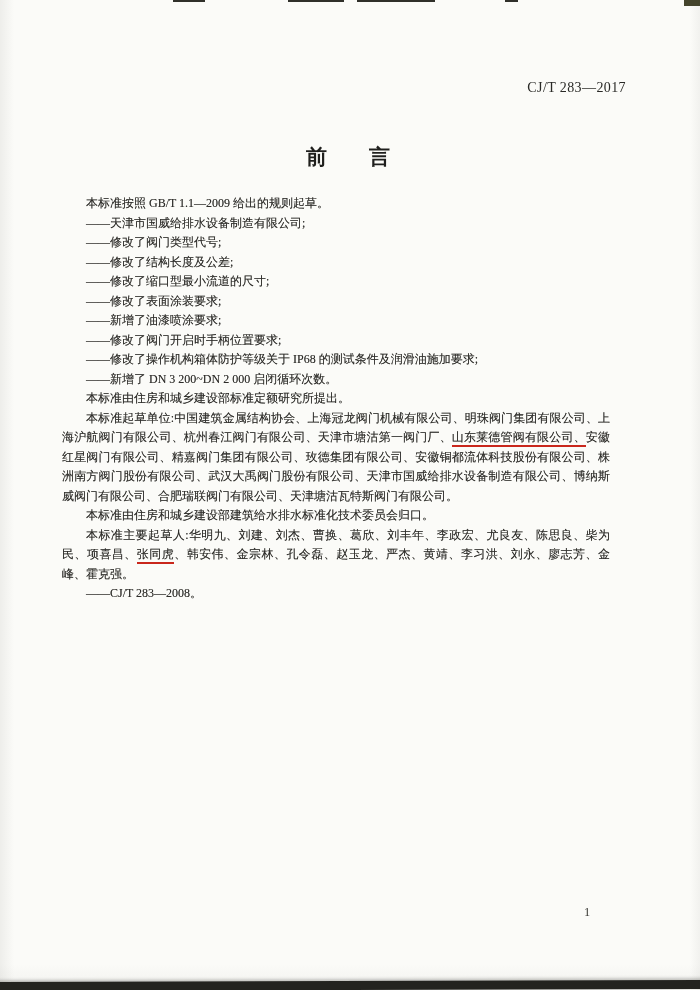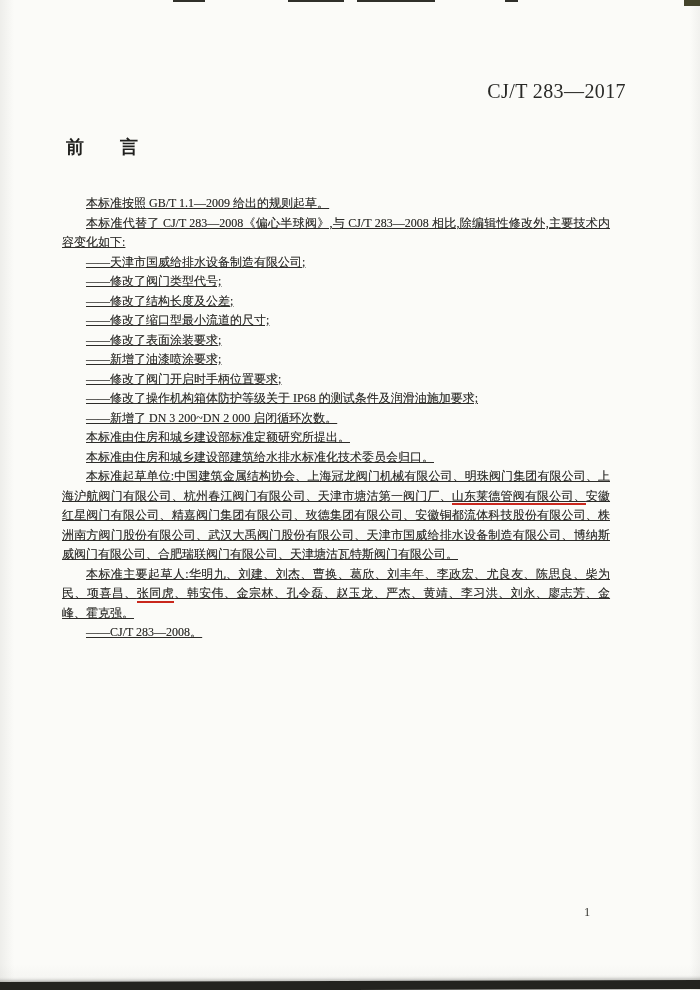--- a/index.html
+++ b/index.html
@@ -11,35 +11,35 @@
     background:
       linear-gradient(90deg, rgba(60,60,55,0.07), rgba(60,60,55,0) 14px),
       linear-gradient(270deg, rgba(60,60,55,0.05), rgba(60,60,55,0) 10px),
       linear-gradient(0deg, rgba(60,60,55,0.05), rgba(60,60,55,0) 26px),
       var(--paper, #fbfbf8);
     font-family:"Liberation Serif","DejaVu Serif",serif;
     color:var(--ink, #2d2c29);
   }
   .header-code {
     position:absolute; top:80px; right:74px;
-    font-size:20px; letter-spacing:0.4px;
+    font-size:14px; letter-spacing:0.4px;
     color:#292926;
   }
   .title {
     position:absolute; top:131px; left:62px; width:548px;
-    margin:4px; text-align:left;
-    font-size:18px; font-weight:bold; color:#1f1f1d;
+    margin:12px; text-align:center;
+    font-size:21px; font-weight:bold; color:#1f1f1d;
   }
   .doc-body {
     position:absolute; top:194px; left:62px; width:548px;
     font-size:12px; line-height:19.5px;
     text-align:justify;
     text-shadow:0 0 0.5px rgba(40,40,35,0.45);
   }
-  .para { margin:0; text-indent:2em;text-decoration:underline; }
+  .para { margin:0; text-indent:2em; }
   .u-red {
     border-bottom:2.5px solid var(--red, #c9271c);
     padding-bottom:0.5px;
   }
   .page-number {
     position:absolute; left:584px; top:905px;
     font-size:12.5px; color:#3a3a36;
   }
   .artifact { position:absolute; background:#30302a; }
   .art-1 { left:173px; top:0; width:32px; height:2px; }
@@ -63,33 +63,32 @@
   <div class="artifact art-3"></div>
   <div class="artifact art-4"></div>
   <div class="artifact art-corner"></div>
 
   <div class="header-code">CJ/T 283—2017</div>
 
   <h1 class="title">前　　言</h1>
 
   <div class="doc-body" id="doc-body">
       <p class="para indent"><span>本标准按照 GB/T 1.1—2009 给出的规则起草。</span></p>
-      <p class="para indent"><span>本标准代替了 CJ/T 283—2008《偏心半球阀》,与 CJ/T 283—2008 相比,除编辑性修改外,主要技术内容变化如下:</span></p>
       <p class="para bullet"><span>——天津市国威给排水设备制造有限公司;</span></p>
       <p class="para bullet"><span>——修改了阀门类型代号;</span></p>
       <p class="para bullet"><span>——修改了结构长度及公差;</span></p>
       <p class="para bullet"><span>——修改了缩口型最小流道的尺寸;</span></p>
       <p class="para bullet"><span>——修改了表面涂装要求;</span></p>
       <p class="para bullet"><span>——新增了油漆喷涂要求;</span></p>
       <p class="para bullet"><span>——修改了阀门开启时手柄位置要求;</span></p>
       <p class="para bullet"><span>——修改了操作机构箱体防护等级关于 IP68 的测试条件及润滑油施加要求;</span></p>
       <p class="para bullet"><span>——新增了 DN 3 200~DN 2 000 启闭循环次数。</span></p>
       <p class="para indent"><span>本标准由住房和城乡建设部标准定额研究所提出。</span></p>
+      <p class="para indent"><span>本标准起草单位:中国建筑金属结构协会、上海冠龙阀门机械有限公司、明珠阀门集团有限公司、上海沪航阀门有限公司、杭州春江阀门有限公司、天津市塘沽第一阀门厂、</span><span class="u-red">山东莱德管阀有限公司、</span><span>安徽红星阀门有限公司、精嘉阀门集团有限公司、玫德集团有限公司、安徽铜都流体科技股份有限公司、株洲南方阀门股份有限公司、武汉大禹阀门股份有限公司、天津市国威给排水设备制造有限公司、博纳斯威阀门有限公司、合肥瑞联阀门有限公司、天津塘沽瓦特斯阀门有限公司。</span></p>
       <p class="para indent"><span>本标准由住房和城乡建设部建筑给水排水标准化技术委员会归口。</span></p>
-      <p class="para indent"><span>本标准起草单位:中国建筑金属结构协会、上海冠龙阀门机械有限公司、明珠阀门集团有限公司、上海沪航阀门有限公司、杭州春江阀门有限公司、天津市塘沽第一阀门厂、</span><span class="u-red">山东莱德管阀有限公司、</span><span>安徽红星阀门有限公司、精嘉阀门集团有限公司、玫德集团有限公司、安徽铜都流体科技股份有限公司、株洲南方阀门股份有限公司、武汉大禹阀门股份有限公司、天津市国威给排水设备制造有限公司、博纳斯威阀门有限公司、合肥瑞联阀门有限公司、天津塘沽瓦特斯阀门有限公司。</span></p>
       <p class="para indent"><span>本标准主要起草人:华明九、刘建、刘杰、曹换、葛欣、刘丰年、李政宏、尤良友、陈思良、柴为民、项喜昌、</span><span class="u-red">张同虎</span><span>、韩安伟、金宗林、孔令磊、赵玉龙、严杰、黄靖、李习洪、刘永、廖志芳、金峰、霍克强。</span></p>
       <p class="para bullet"><span>——CJ/T 283—2008。</span></p>
     </div>
 
   <div class="page-number">1</div>
 
   <div class="bottom-band"></div>
 </div>
 
 </body></html>

